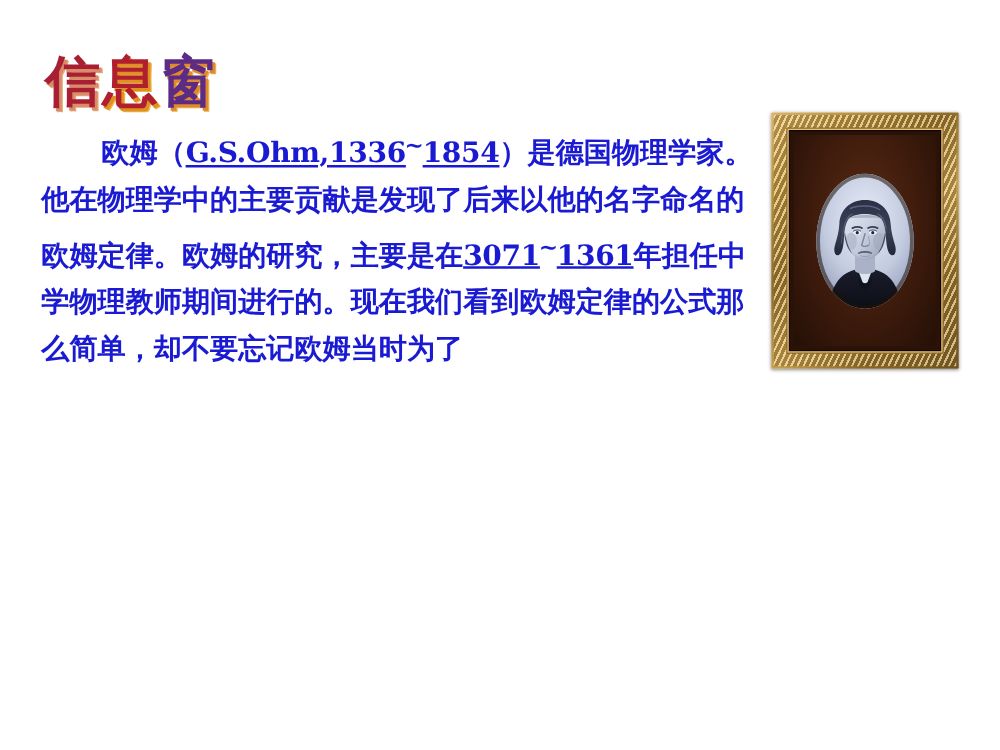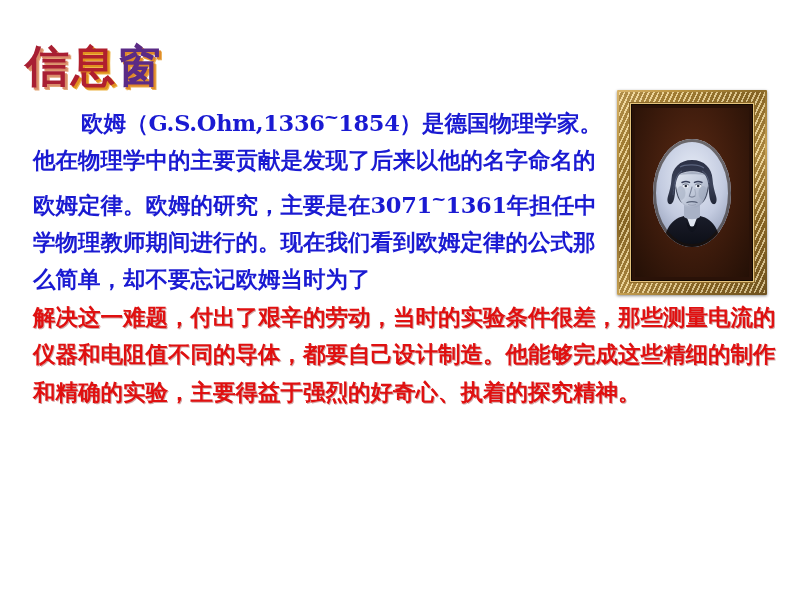--- a/index.html
+++ b/index.html
@@ -19,21 +19,21 @@
     position: absolute;
     inset: 0;
     width: 800px;
     height: 600px;
     background: #ffffff;
   }
 
   
   #title {
     position: absolute;
-    left: 25px;
+    left: 36px;
     top: 40px;
     font-family: "DejaVu Sans", sans-serif;
     font-size: 44px;
     font-weight: bold;
     line-height: 52px;
     letter-spacing: 2px;
     white-space: nowrap;
   }
   #title .ch {
     display: inline-block;
@@ -81,20 +81,21 @@
     width: 745px;
     font-size: 22.5px;
     line-height: 37.5px;
     text-shadow: 1px 1px 0 rgba(120,0,0,0.35);
   }
 
   .latin {
     font-family: "DejaVu Serif", serif;
     font-weight: bold;
     letter-spacing: -0.3px;
+    text-decoration: underline;
   }
   .tilde {
     font-family: "DejaVu Serif", serif;
     vertical-align: 0.42em;
     font-size: 0.82em;
     margin: 0 -1px;
     display: inline-block;
   }
 
   
@@ -185,21 +186,20 @@
   <div id="title">
     <span class="ch ch1">信</span><span class="ch ch2">息</span><span class="ch ch3">窗</span>
   </div>
 
   <div id="body-text">
 
     <p class="para para-blue">
       <span class="indent"></span><span>欧姆（</span><span class="latin">G.S.Ohm,</span><span class="latin">1336</span><span class="tilde">~</span><span class="latin">1854</span><span>）是德国物理学家。他在物理学中的主要贡献是发现了后来以他的名字命名的欧姆定律。欧姆的研究，主要是在</span><span class="latin">3071</span><span class="tilde">~</span><span class="latin">1361</span><span>年担任中学物理教师期间进行的。现在我们看到欧姆定律的公式那么简单，却不要忘记欧姆当时为了</span>
     </p>
 
-    <p class="para para-red">解决这一难题，付出了艰辛的劳动，当时的实验条件很差，那些测量电流的仪器和电阻值不同的导体，都要自己设计制造。他能够完成这些精细的制作和精确的实验，主要得益于强烈的好奇心、执着的探究精神。</p>
 
   </div>
 
   <div id="portrait-figure">
     <div class="frame-outer">
       <div class="frame-rope"></div>
       <div class="frame-inner-bevel"></div>
       <div class="mat">
         <div class="portrait-oval">
           <svg viewBox="0 0 78 108" preserveAspectRatio="xMidYMid slice">

